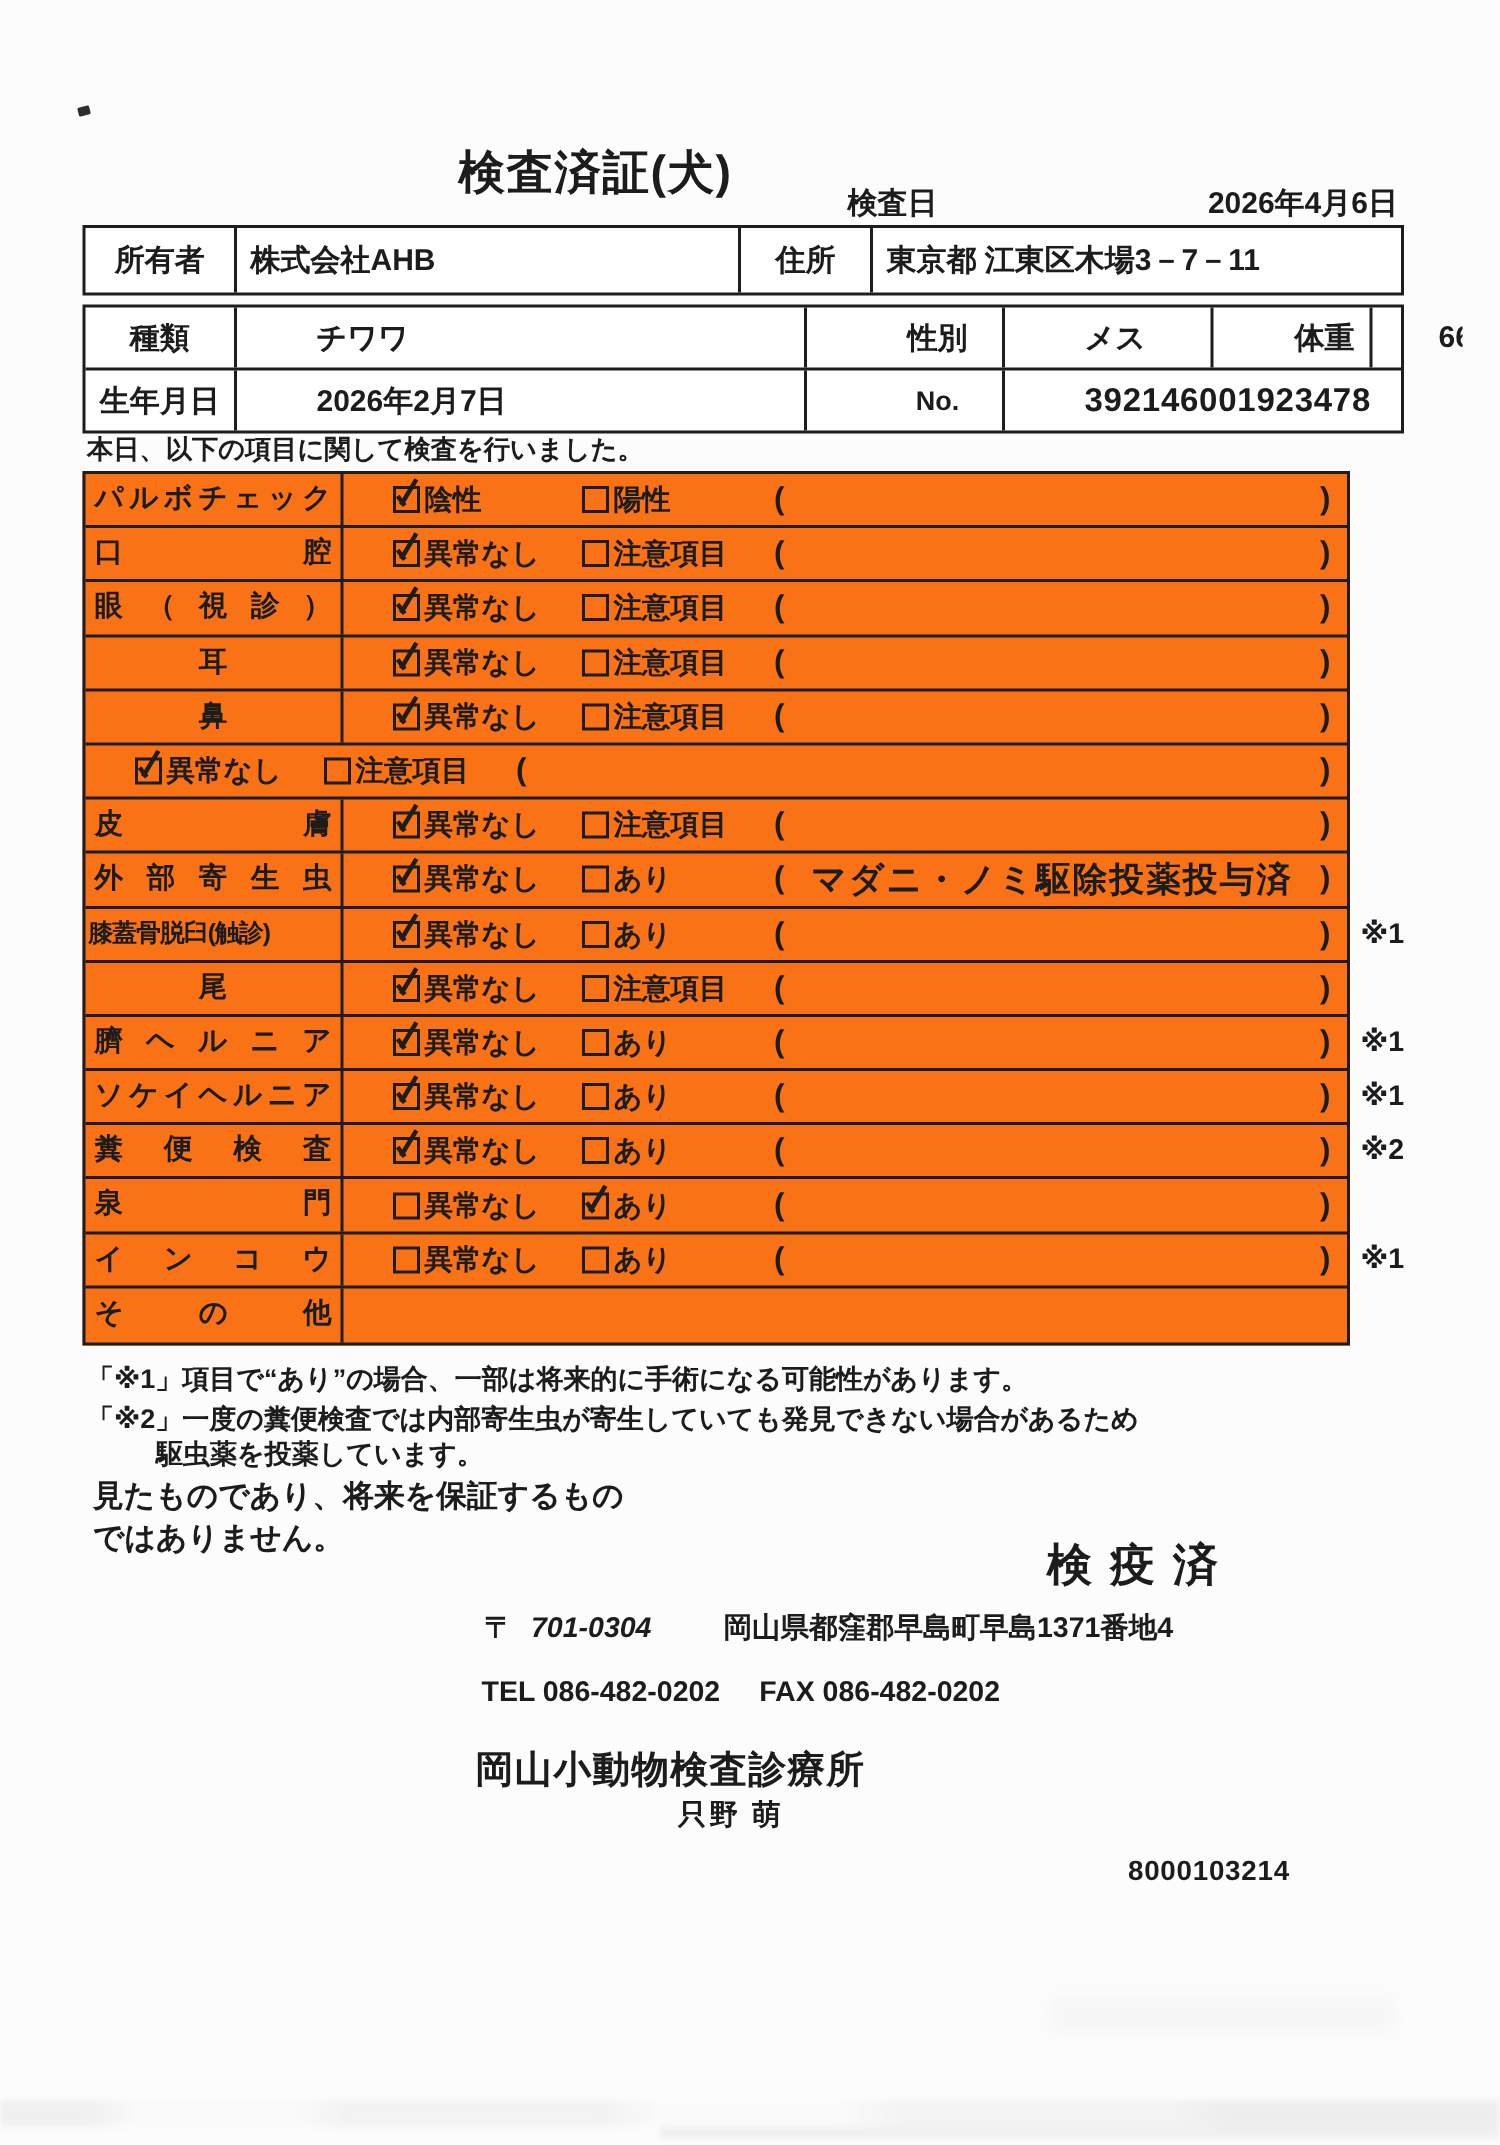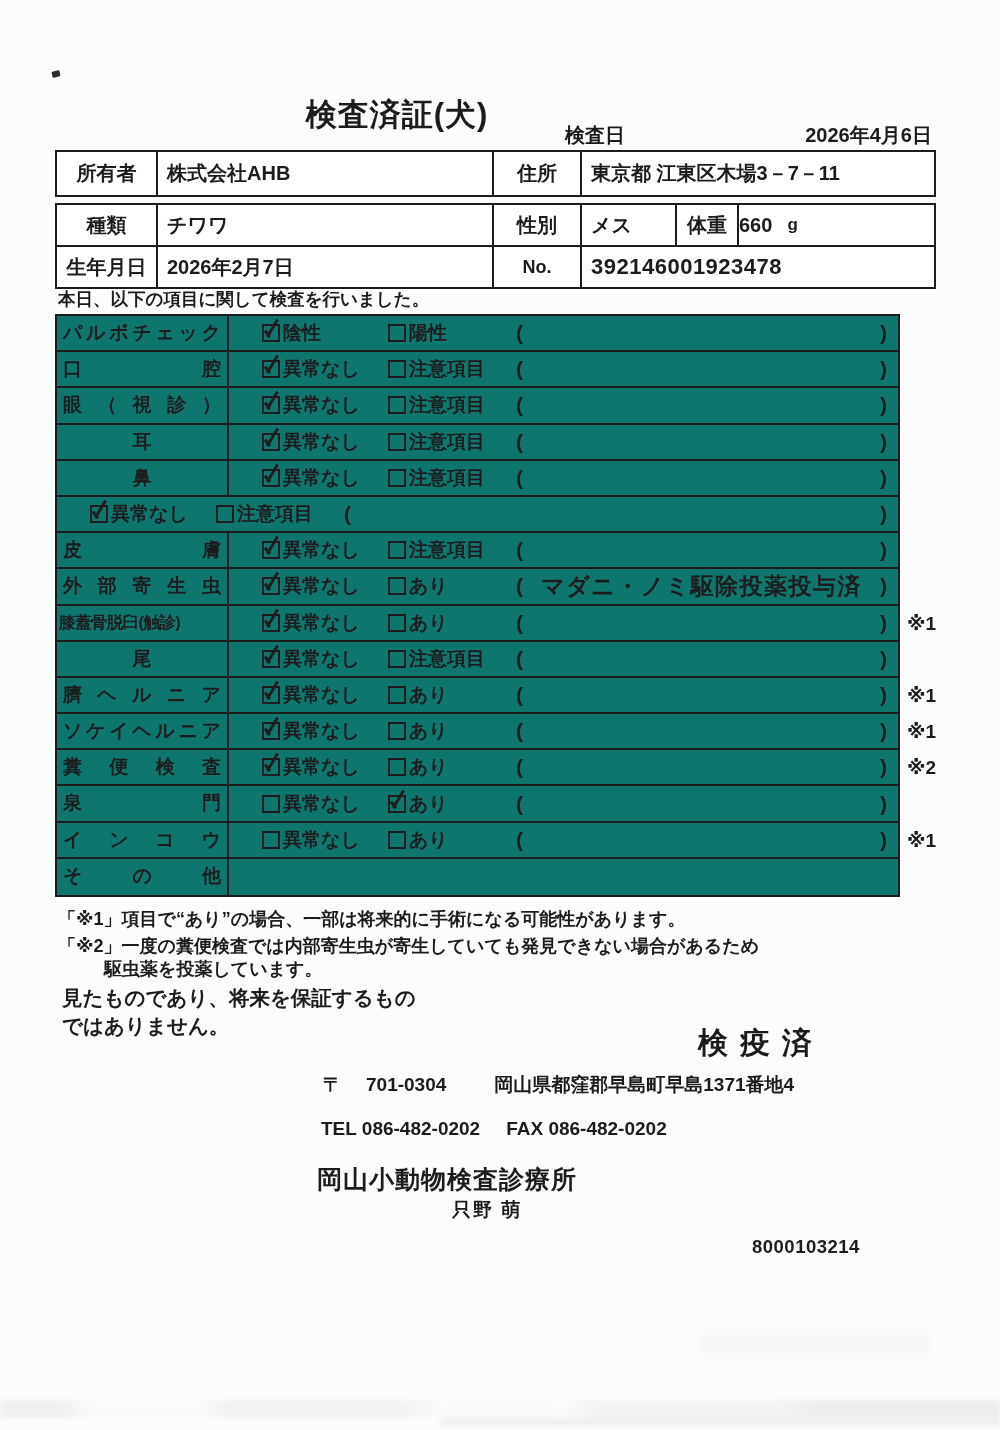--- a/index.html
+++ b/index.html
@@ -14,29 +14,29 @@
   #date-label{left:565px;top:122px;font-size:20px;font-weight:700;}
   #date-value{left:700px;top:122px;width:232px;text-align:right;font-size:20px;font-weight:700;}
   
   .grid{display:grid;border:2.5px solid #1d1d1d;background:#fff;}
   .cell{border-right:2px solid #1d1d1d;display:flex;align-items:center;font-size:20px;font-weight:600;box-sizing:border-box;overflow:hidden;white-space:nowrap;}
   .cell:last-child{border-right:none;}
   .cell.lab{justify-content:center;}
   .cell.val{padding-left:9px;}
   #table1{left:55px;top:150px;width:877px;grid-template-columns:101px 336px 88px 1fr;height:43px;}
   #table2{left:55px;top:203px;width:877px;background:#fff;border:2.5px solid #1d1d1d;}
-  .t2row{display:grid;height:40px;}
+  .t2row{display:grid;height:40px;gap:44px;}
   .t2row.r1{grid-template-columns:101px 336px 88px 95px 62px 1fr;border-bottom:2px solid #1d1d1d;}
   .t2row.r2{grid-template-columns:101px 336px 88px 1fr;}
   .cell.weight{padding-right:16px;gap:15px;}
   .cell.weight .unit{font-size:17px;}
   .cell.no-val{font-size:22px;letter-spacing:.5px;}
   #intro{left:58px;top:287px;font-size:17.5px;font-weight:700;}
   
-  #inspection-table{left:55px;top:314px;width:845px;border:2.5px solid #1d1d1d;background:#0f766e;box-sizing:border-box;}
+  #inspection-table{left:55px;top:314px;width:845px;border:2.5px solid #1d1d1d;background:#f97316;box-sizing:border-box;}
   .irow{display:flex;height:36.2px;box-sizing:border-box;border-bottom:2px solid #1d1d1d;position:relative;}
   .irow:last-child{border-bottom:none;border-radius:12px;}
   .ilabel{width:172px;box-sizing:border-box;border-right:2px solid #1d1d1d;padding:0 6px;font-size:19px;font-weight:700;line-height:33px;white-space:nowrap;overflow:hidden;}
   .ilabel.justify{text-align:justify;text-align-last:justify;}
   .ilabel.center{text-align:center;}
   .ilabel.fit{font-size:16.5px;letter-spacing:-.6px;padding:0 2px;}
   .ibody{flex:1;display:flex;align-items:center;padding-left:5px;}
   .optwrap{display:inline-flex;align-items:center;}
   .o1{width:126px;padding-left:28px;}
   .o2{width:128px;}
@@ -50,21 +50,21 @@
   .mark{position:absolute;left:calc(100% + 9px);top:50%;transform:translateY(-50%);font-size:19px;font-weight:700;white-space:nowrap;}
   
   #fn1{left:58px;top:907px;font-size:18px;font-weight:700;}
   #fn2{left:58px;top:934px;font-size:18px;font-weight:700;}
   #fn2b{left:104px;top:957px;font-size:18px;font-weight:700;}
   
   #disclaimer{left:62px;top:984px;font-size:20.5px;font-weight:700;line-height:27.5px;}
   #stamp{left:698px;top:1023px;font-size:30px;font-weight:700;letter-spacing:12px;}
   
   #postal{left:323px;top:1072px;font-size:19px;font-weight:700;}
-  #postal .code{margin-left:24px;}
+  #postal .code{margin-left:12px;font-style:italic;}
   #postal .addr{margin-left:48px;}
   #telfax{left:321px;top:1118px;font-size:19px;font-weight:700;}
   #telfax .fax{margin-left:26px;}
   #clinic-name{left:317px;top:1163px;font-size:25px;font-weight:700;letter-spacing:1px;}
   #examiner{left:452px;top:1197px;font-size:19px;font-weight:700;letter-spacing:2px;}
   #serial{left:752px;top:1236px;font-size:18.5px;font-weight:600;letter-spacing:.5px;}
   
   #speck{left:52px;top:71px;width:8px;height:6px;background:#2d2d2d;border-radius:1px;transform:rotate(-14deg);}
   #smudge1{left:0;top:1400px;width:1000px;height:18px;opacity:.16;filter:blur(2px);
     background:linear-gradient(90deg,rgba(110,110,110,.5) 0 6%,rgba(160,160,160,.15) 9% 20%,rgba(120,120,120,.45) 23% 40%,rgba(150,150,150,.1) 44% 56%,rgba(120,120,120,.4) 60% 78%,rgba(90,90,90,.55) 82% 100%);}

